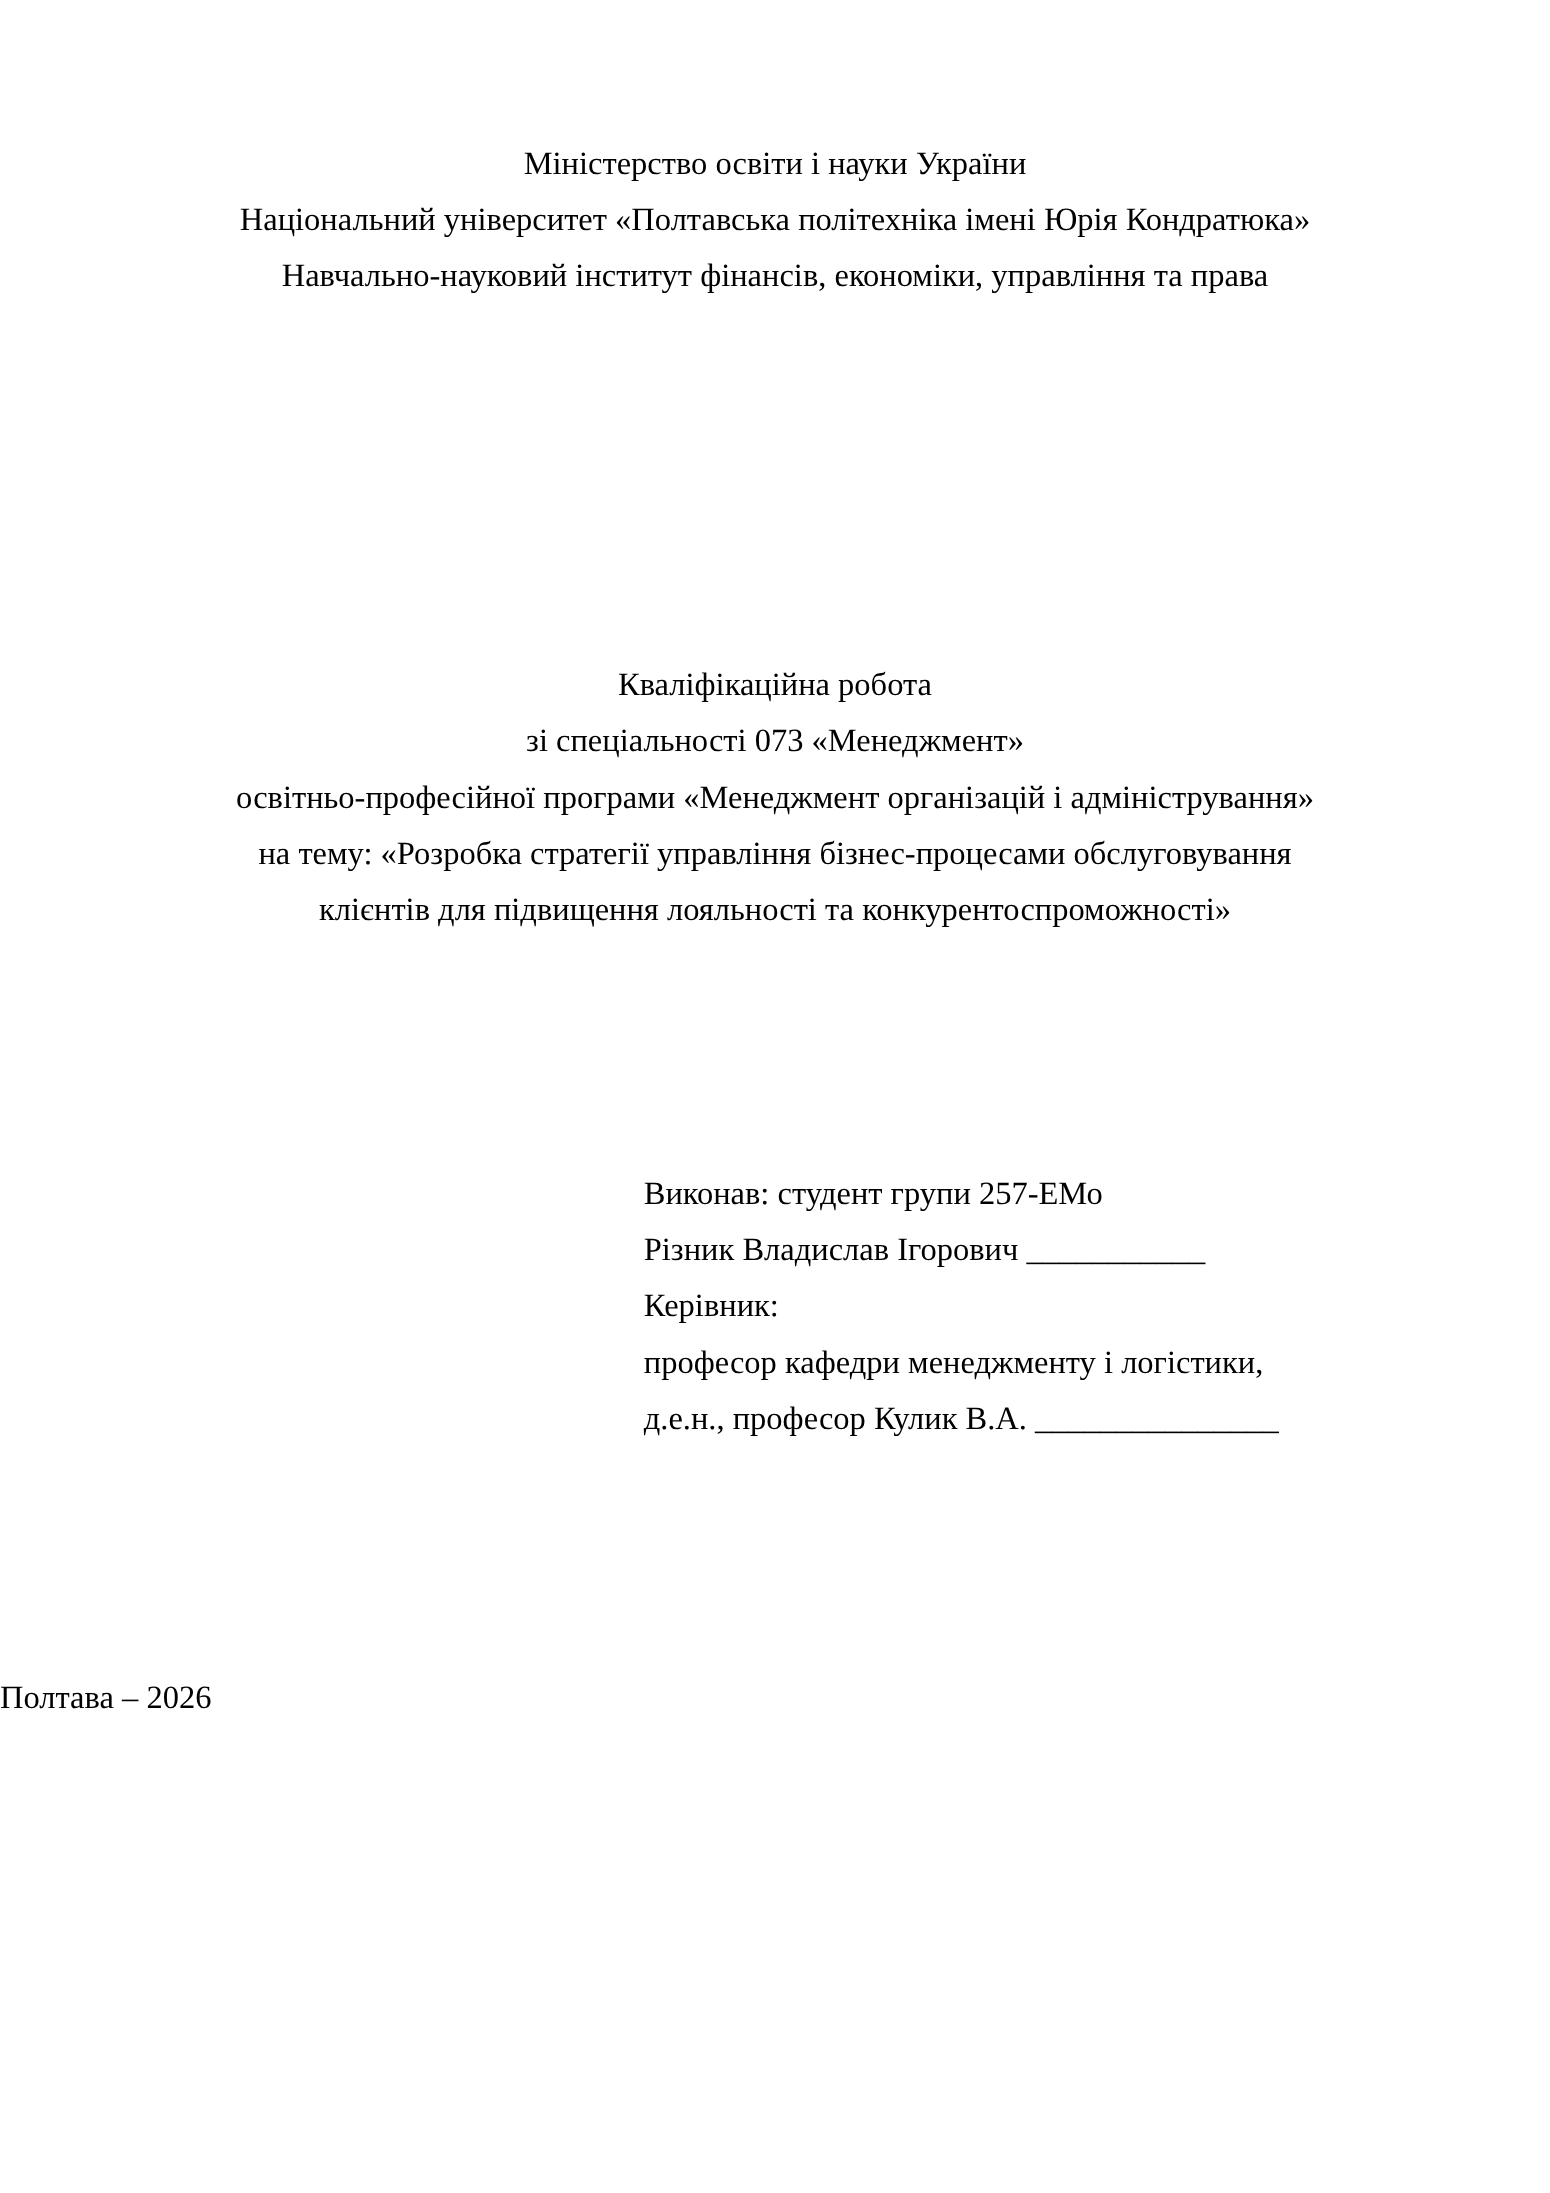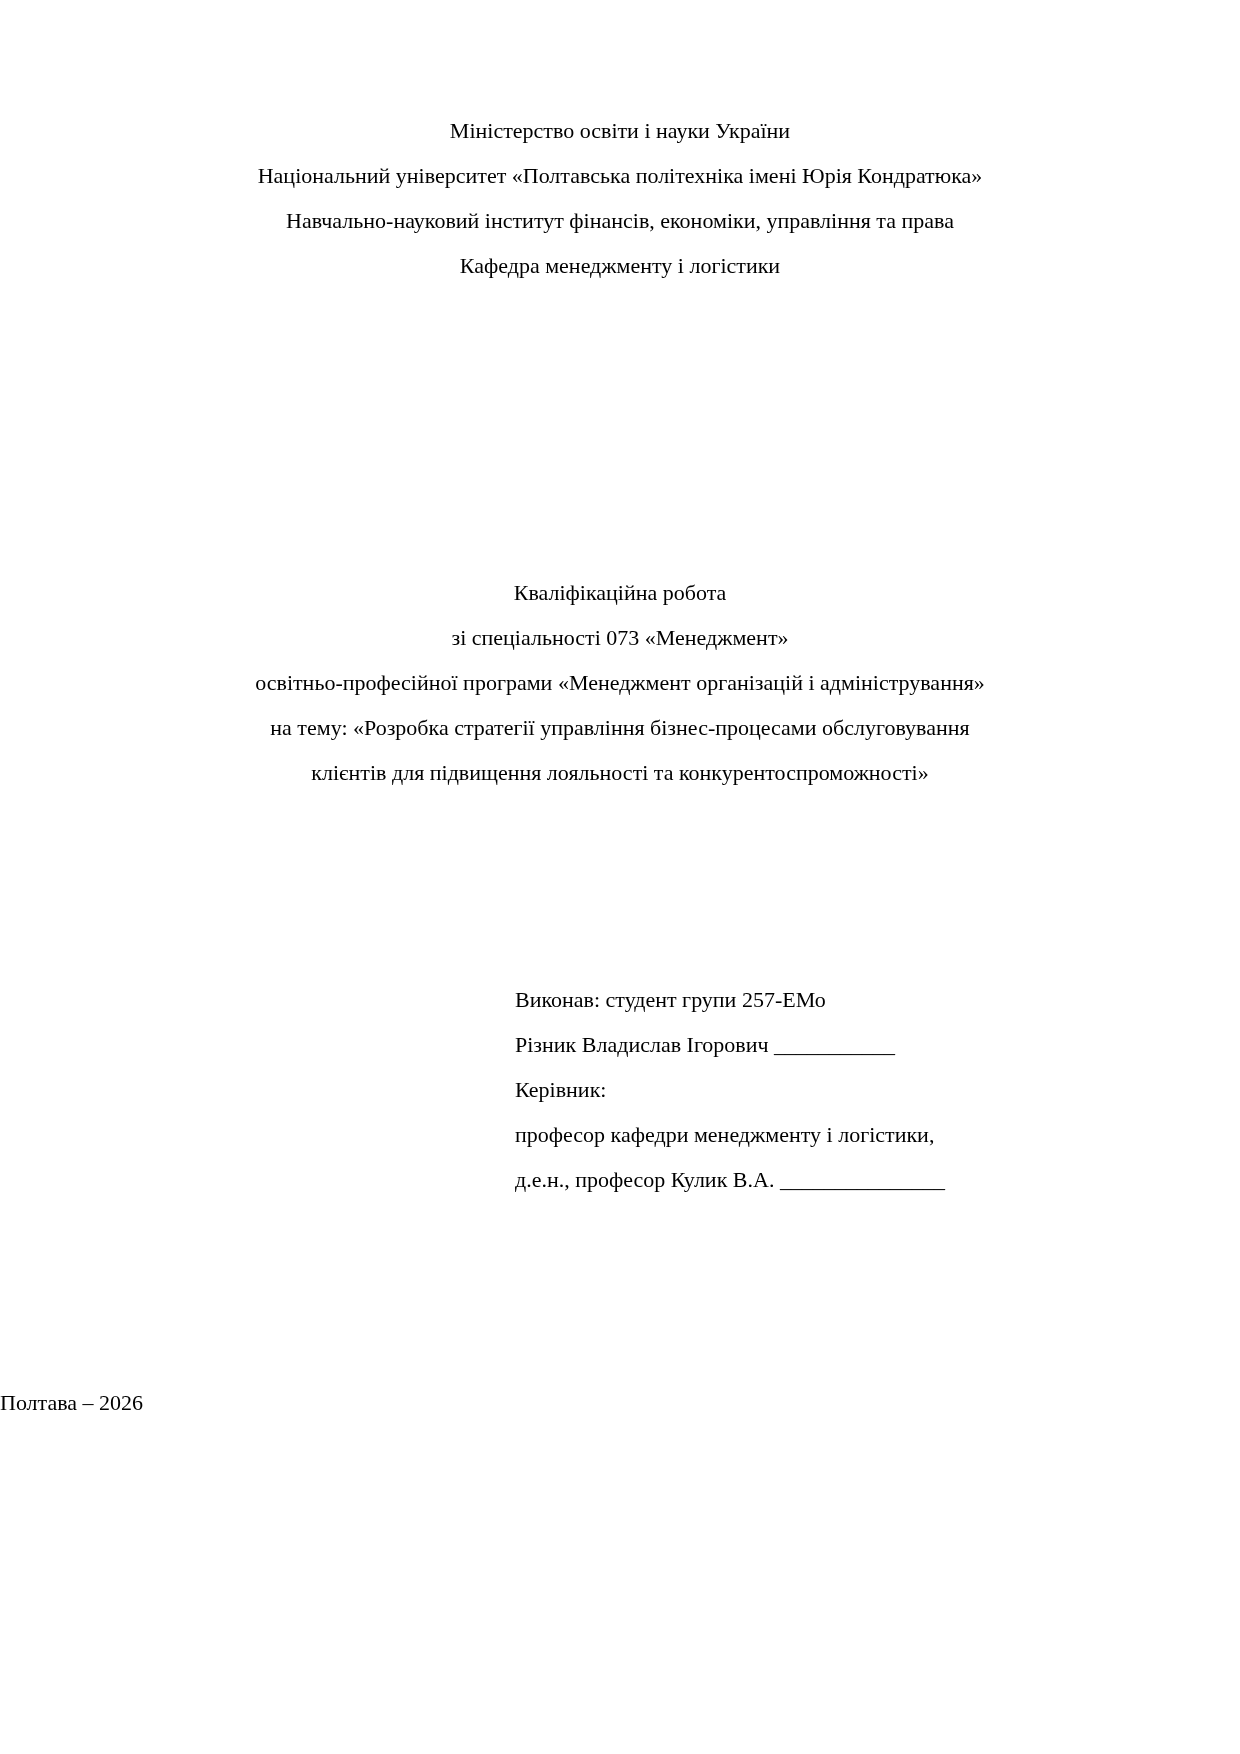--- a/index.html
+++ b/index.html
@@ -7,21 +7,21 @@
     padding: 0;
     background: #ffffff;
   }
   .page {
     position: relative;
     width: 1240px;
     height: 1598px;
     background: #ffffff;
     color: #000000;
     font-family: "Liberation Serif", "DejaVu Serif", serif;
-    font-size: 22px;
+    font-size: 26px;
     line-height: 45px;
     overflow: hidden;
   }
   .block p {
     margin: 0;
     padding: 0;
   }
   .header-block {
     padding-top: 108px;
     text-align: center;
@@ -42,21 +42,20 @@
 </style>
 </head>
 <body>
 
 <div class="page">
 
   <div class="block header-block">
     <p>Міністерство освіти і науки України</p>
     <p>Національний університет «Полтавська політехніка імені Юрія Кондратюка»</p>
     <p>Навчально-науковий інститут фінансів, економіки, управління та права</p>
-    <p>Кафедра менеджменту і логістики</p>
   </div>
 
   <div class="block title-block">
     <p>Кваліфікаційна робота</p>
     <p>зі спеціальності 073 «Менеджмент»</p>
     <p>освітньо-професійної програми «Менеджмент організацій і адміністрування»</p>
     <p>на тему: «Розробка стратегії управління бізнес-процесами обслуговування</p>
     <p>клієнтів для підвищення лояльності та конкурентоспроможності»</p>
   </div>
 

